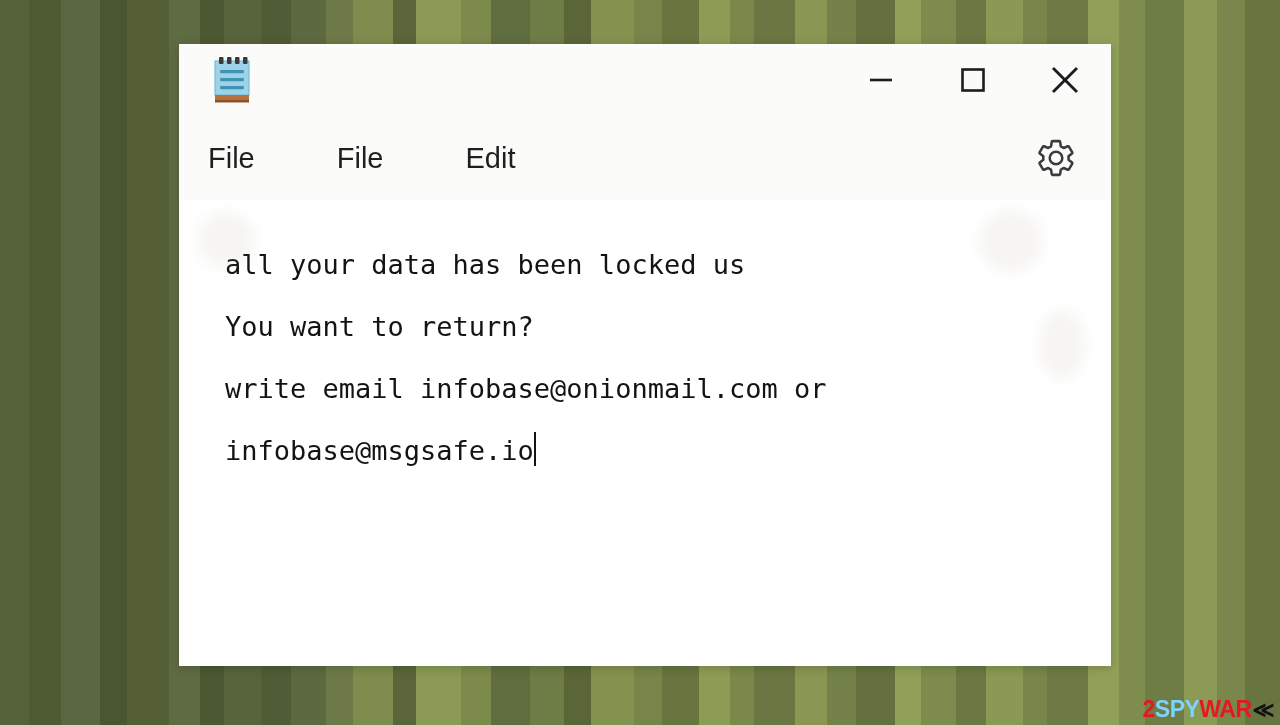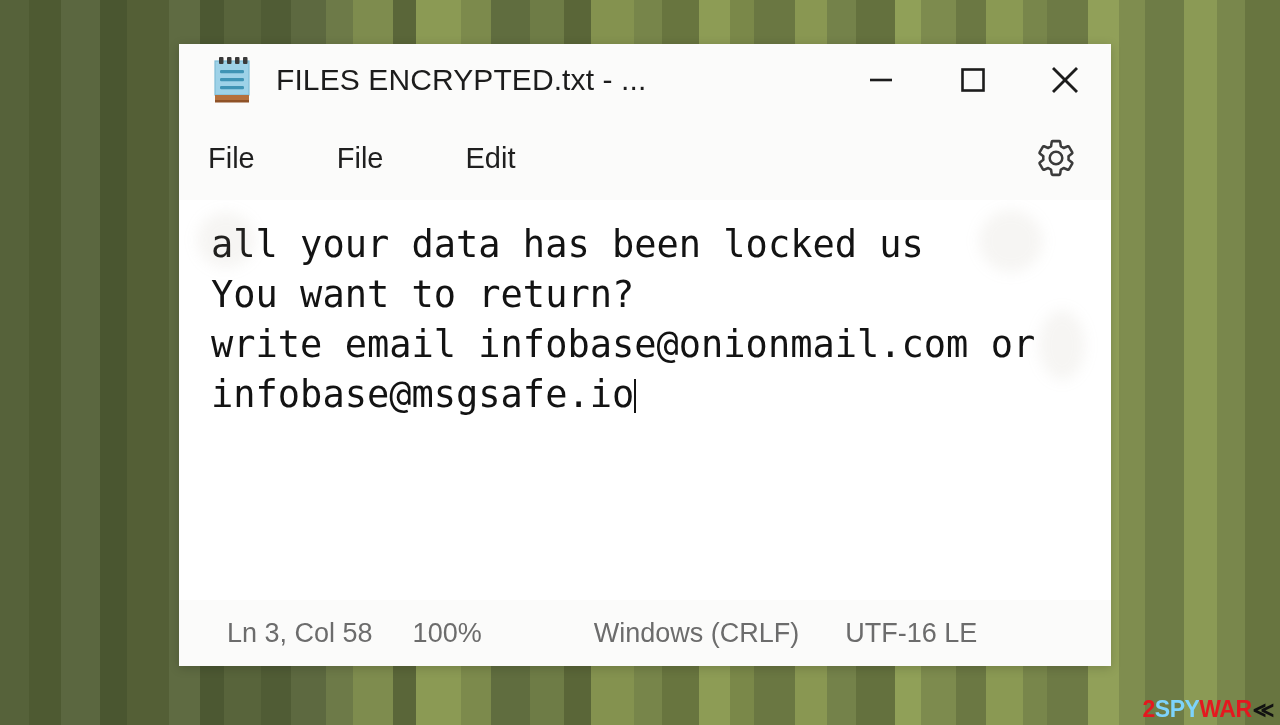--- a/index.html
+++ b/index.html
@@ -125,26 +125,26 @@
   
   #editor {
     flex: 1 1 auto;
     background: #ffffff;
     position: relative;
     padding: 20px 0 0 32px;
     overflow: hidden;
   }
   #editor-text {
     font-family: "DejaVu Sans Mono", "Liberation Mono", monospace;
-    font-size: 37px;
-    line-height: 50px;
+    font-size: 27px;
+    line-height: 62px;
     color: #131313;
     white-space: pre;
     letter-spacing: 0px;
-    margin: 0;
+    margin: 14px;
   }
   #caret {
     display: inline-block;
     width: 2px;
     height: 34px;
     background: #131313;
     vertical-align: -6px;
   }
   
   .smudge {
@@ -252,21 +252,20 @@
       <rect x="3" y="38" width="34" height="5" fill="#b5703c"></rect>
       <rect x="3" y="43" width="34" height="2.5" fill="#8f5227"></rect>
       <rect x="7" y="0" width="4.5" height="7" rx="1" fill="#3a3a3a"></rect>
       <rect x="15" y="0" width="4.5" height="7" rx="1" fill="#3a3a3a"></rect>
       <rect x="23" y="0" width="4.5" height="7" rx="1" fill="#3a3a3a"></rect>
       <rect x="31" y="0" width="4.5" height="7" rx="1" fill="#3a3a3a"></rect>
       <rect x="8" y="13" width="24" height="3.2" rx="1.2" fill="#3f94b5"></rect>
       <rect x="8" y="21" width="24" height="3.2" rx="1.2" fill="#3f94b5"></rect>
       <rect x="8" y="29" width="24" height="3.2" rx="1.2" fill="#3f94b5"></rect>
     </svg>
-    <div id="title-text">FILES ENCRYPTED.txt - ...</div>
 
     <div id="win-controls">
       <button class="win-btn">
         <svg width="34" height="34" viewBox="0 0 34 34">
           <line x1="6" y1="17" x2="28" y2="17" stroke="#1c1c1c" stroke-width="2.6"></line>
         </svg>
       </button>
       <button class="win-btn">
         <svg width="34" height="34" viewBox="0 0 34 34">
           <rect x="6.5" y="6.5" width="21" height="21" fill="none" stroke="#1c1c1c" stroke-width="2.6"></rect>
@@ -296,26 +295,20 @@
   <div id="editor">
     <div class="smudge" style="left:18px;  top:12px;  width:58px; height:56px;"></div>
     <div class="smudge" style="left:800px; top:10px; width:64px; height:62px;"></div>
     <div class="smudge" style="left:860px; top:110px; width:46px; height:70px;"></div>
     <div id="editor-text"><span>all your data has been locked us</span>
 <span>You want to return?</span>
 <span>write email infobase@onionmail.com or</span>
 <span>infobase@msgsafe.io</span><span id="caret"></span></div>
   </div>
 
-  <div id="statusbar">
-    <div class="status-item" id="status-lncol">Ln 3, Col 58</div>
-    <div class="status-item" id="status-zoom">100%</div>
-    <div class="status-item" id="status-eol">Windows (CRLF)</div>
-    <div class="status-item" id="status-enc">UTF-16 LE</div>
-  </div>
 </div>
 
 <div id="watermark">
   <span id="wm-2">2</span>
   <span id="wm-spy">SPY</span>
   <span id="wm-war">WAR</span>
   <span id="wm-chevron">≪</span>
 </div>
 
 </body></html>

